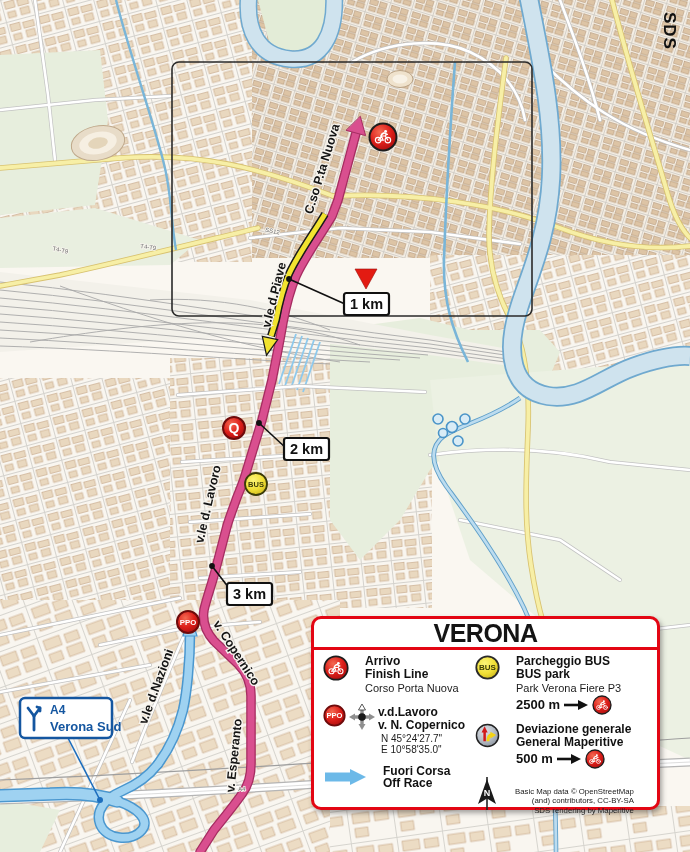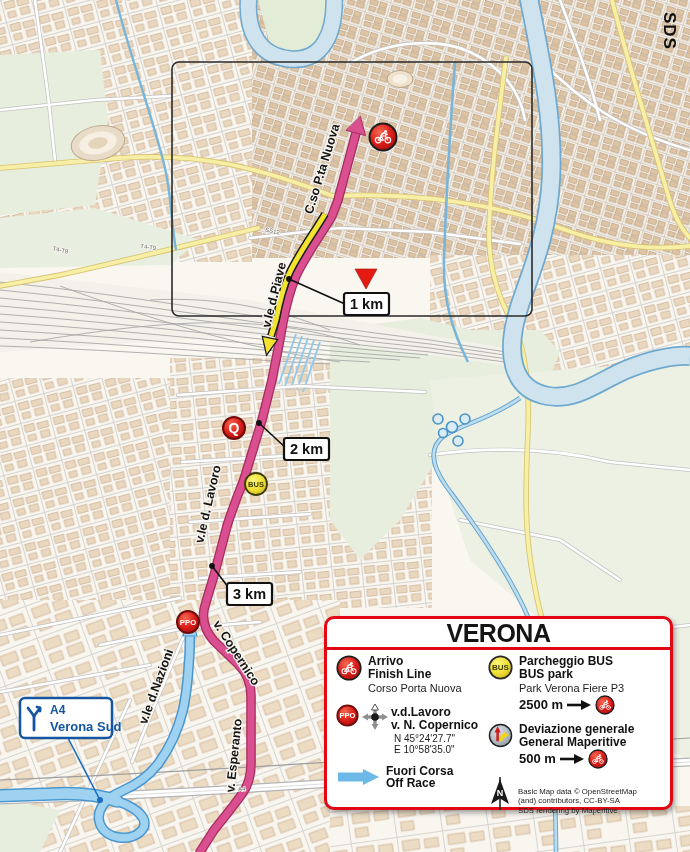--- a/index.html
+++ b/index.html
@@ -6,39 +6,39 @@
   #stage{position:relative;width:690px;height:852px;overflow:hidden;
          font-family:"Liberation Sans",sans-serif;background:#faf7f1;}
   #mapsvg{position:absolute;left:0;top:0;}
   #mapsvg text{font-family:"Liberation Sans",sans-serif;}
   .street-label{font-weight:bold;font-size:12.5px;fill:#141414;
     paint-order:stroke;stroke:#f7f4ee;stroke-width:2.6px;}
   .tiny-label{font-size:6px;fill:#6d6d6d;paint-order:stroke;stroke:#f7f4ee;stroke-width:1.6px;}
   .km-text{font-weight:bold;font-size:14.5px;fill:#111;}
   .badge-text{font-weight:bold;fill:#fff;}
   
-  .legend{position:absolute;left:324px;top:616px;width:349px;height:194px;
+  .legend{position:absolute;left:311px;top:616px;width:349px;height:194px;
     background:#ffffff;border:3.5px solid #e30613;border-radius:10px;
     box-shadow:2px 3px 5px rgba(60,60,60,.45);box-sizing:border-box;color:#111;}
   .legend-title{font-weight:bold;font-size:25px;letter-spacing:-.5px;text-align:center;
     line-height:1.05;padding-top:1px;color:#141414;}
   .legend-divider{height:2.6px;background:#e30613;margin-top:1px;}
   .legend-body{display:flex;padding:5px 6px 2px 9px;}
   .lcol{width:46%;}
   .rcol{width:54%;padding-left:2px;}
   .lrow{display:flex;align-items:flex-start;}
   .ltxt{line-height:1.08;}
   .b{font-weight:bold;font-size:12px;}
   .sub{font-size:11px;margin-top:2px;color:#1c1c1c;}
   .coords{font-size:10px;line-height:1.15;color:#1c1c1c;margin:1px 0 0 58px;}
   .dist{display:flex;align-items:center;gap:4px;font-weight:bold;font-size:13px;}
-  .credits{font-size:7.8px;line-height:1.22;text-align:left;color:#222;padding-top:3px;margin-top:11px;}
+  .credits{font-size:7.8px;line-height:1.22;text-align:right;color:#222;padding-top:3px;margin-top:11px;}
   .mt9{margin-top:8px;}
   .mt10{margin-top:9px;}
-  .g6{gap:6px;}
+  .g6{gap:16px;}
 </style>
 </head>
 <body>
 
 <div id="stage">
 <svg id="mapsvg" width="690" height="852" viewBox="0 0 690 852">
   <defs>
     <pattern id="cityA" width="30" height="23" patternUnits="userSpaceOnUse" patternTransform="rotate(-15)">
       <rect width="30" height="23" fill="#f9f6f0"></rect>
       <rect width="30" height="1" fill="#d4d2cd"></rect>

